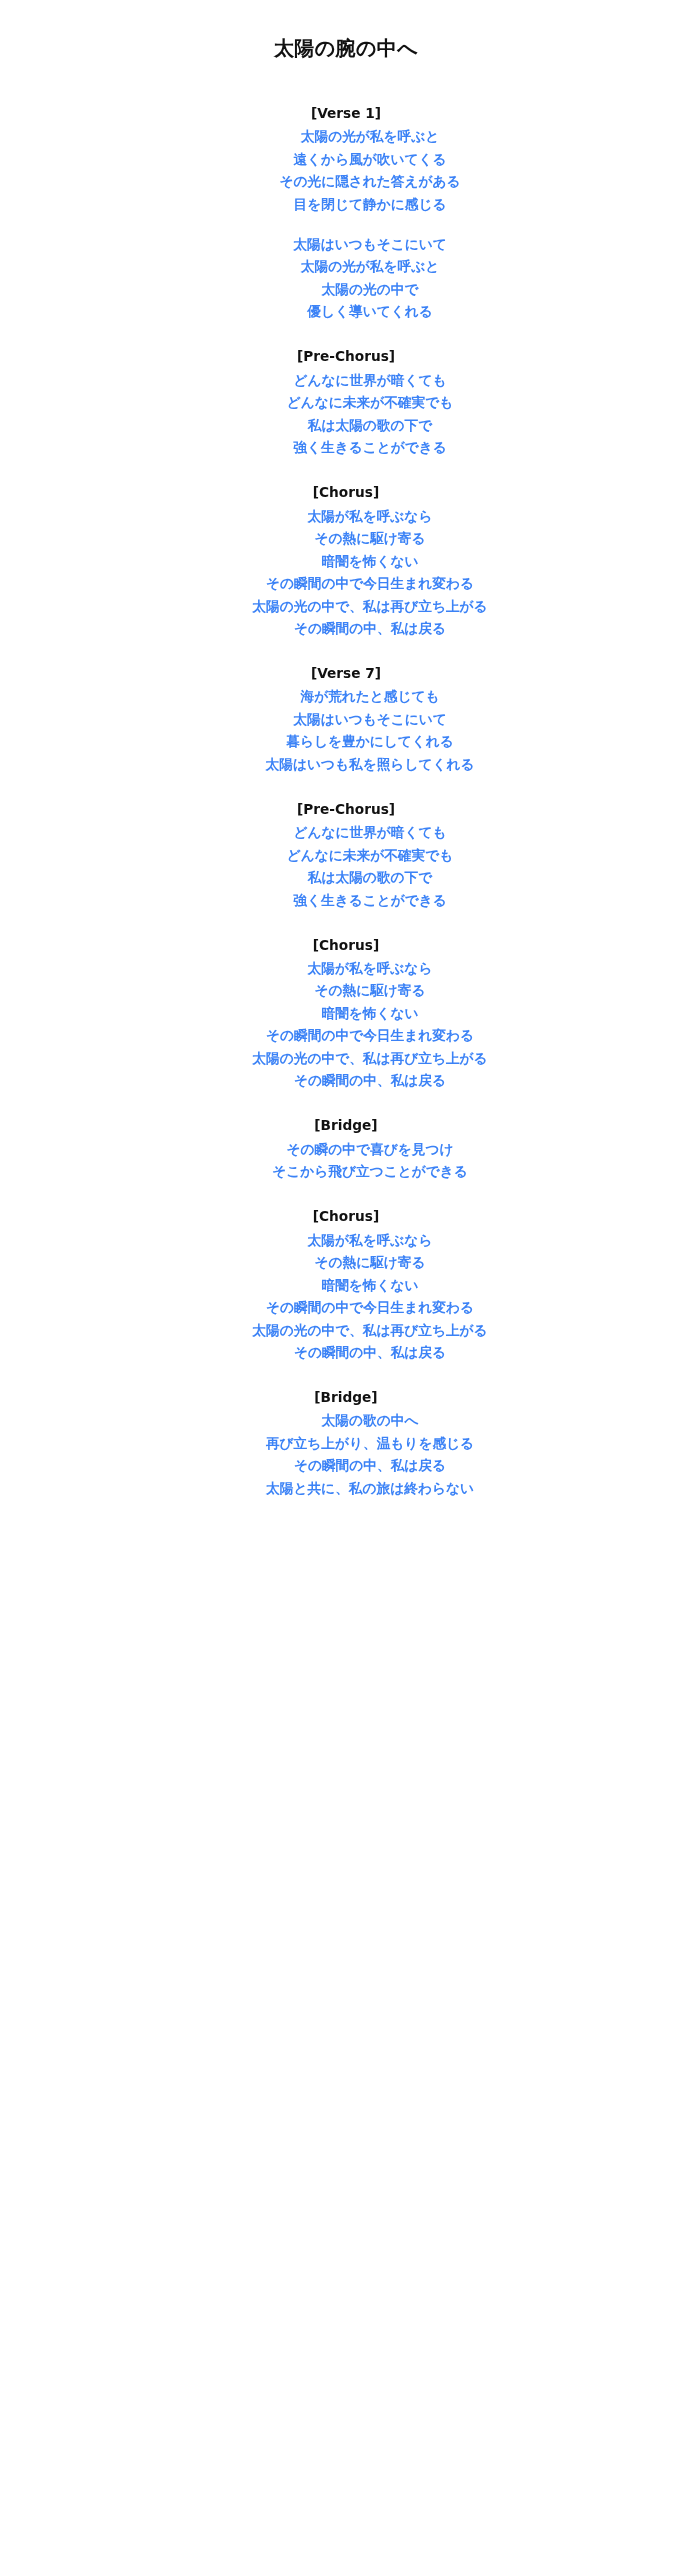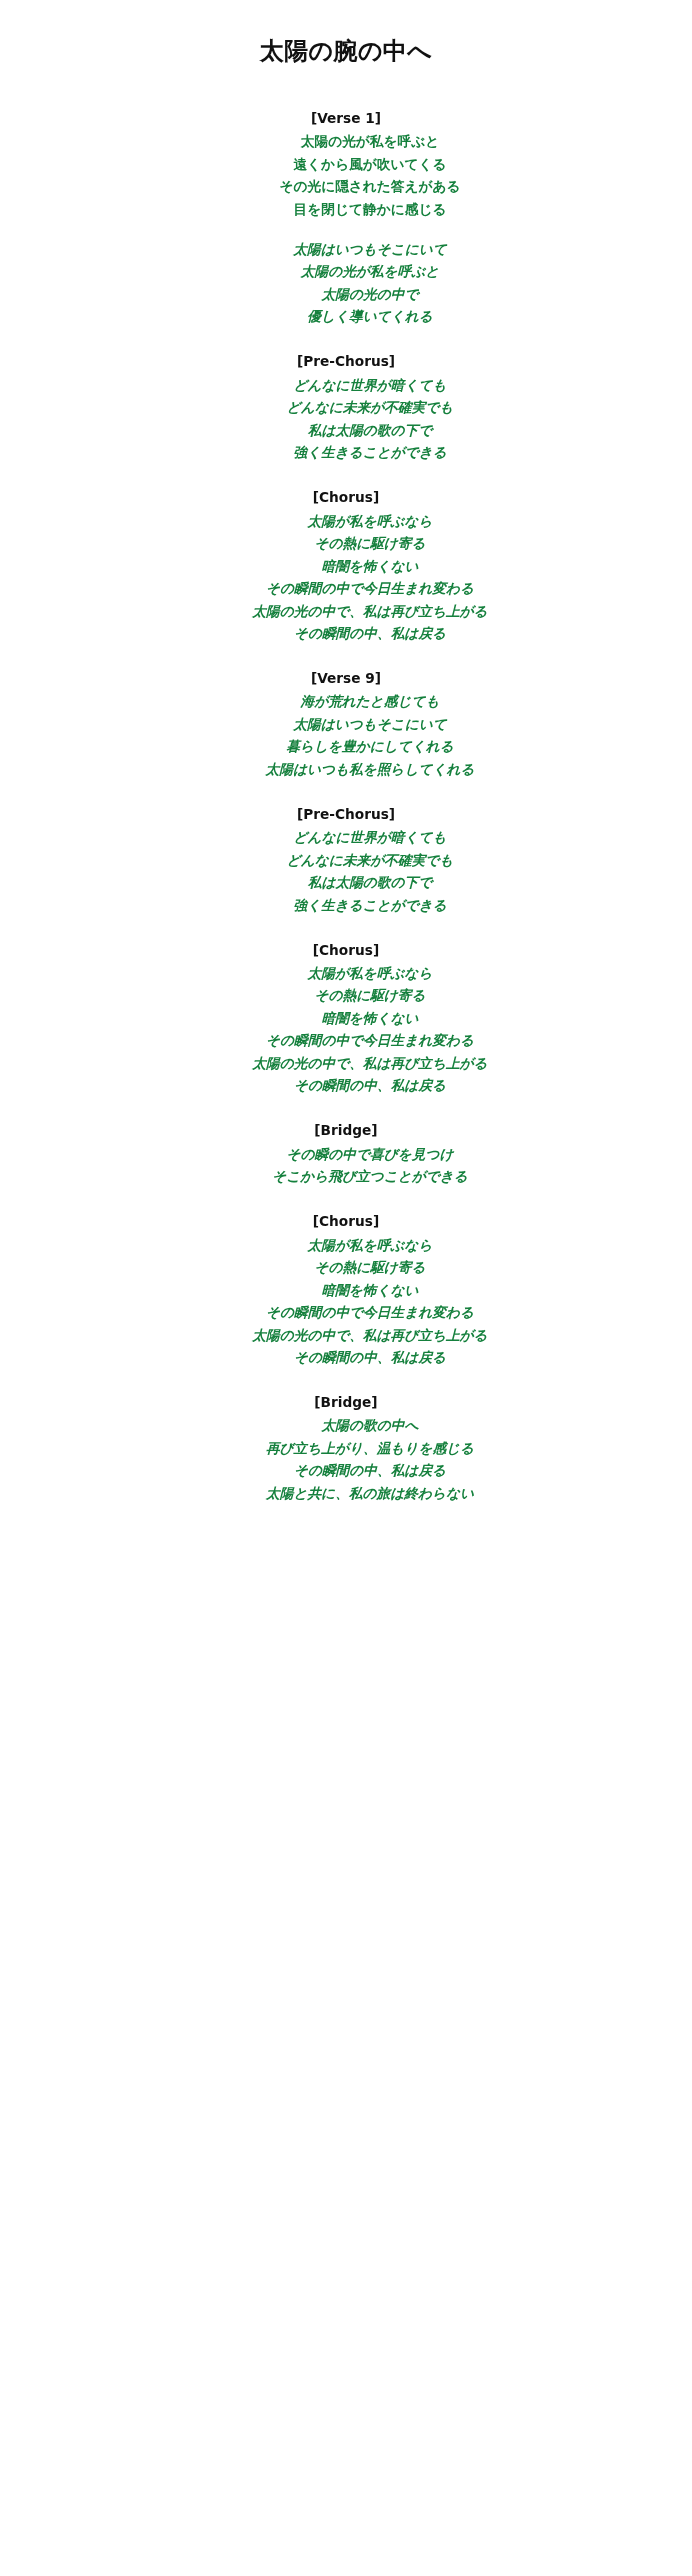--- a/index.html
+++ b/index.html
@@ -16,21 +16,21 @@
   }
   .page {
     width: 692px;
     height: 2576px;
     box-sizing: border-box;
     padding: 0;
     display: block;
   }
   .song-title {
     text-align: center;
-    font-size: 24px;
+    font-size: 20px;
     font-weight: bold;
     color: #111111;
     margin: 0;
     padding-top: 35px;
     letter-spacing: 0.4px;
   }
   .lyrics {
     margin-top: 40px;
     text-align: center;
   }
@@ -42,26 +42,25 @@
     font-weight: bold;
     color: #111111;
     line-height: 22.5px;
     margin-bottom: 0.8px;
   }
   .stanza {
     margin-bottom: 17.7px;
   }
   .stanza:last-child {
     margin-bottom: 0;
-    font-style: italic;
   }
   .line {
     font-size: 13.7px;
     font-weight: bold;
-    color: #15803d;
+    color: #3b82f6;
     line-height: 22.5px;
     white-space: pre;
     margin-left: 48px;
   }
 </style>
 </head>
 <body>
 
 <div class="page">
   <h1 class="song-title">太陽の腕の中へ</h1>
@@ -95,21 +94,21 @@
         <div class="stanza">
           <div class="line">太陽が私を呼ぶなら</div>
           <div class="line">その熱に駆け寄る</div>
           <div class="line">暗闇を怖くない</div>
           <div class="line">その瞬間の中で今日生まれ変わる</div>
           <div class="line">太陽の光の中で、私は再び立ち上がる</div>
           <div class="line">その瞬間の中、私は戻る</div>
         </div>
       </div>
       <div class="section">
-        <div class="section-header">[Verse 9]</div>
+        <div class="section-header">[Verse 7]</div>
         <div class="stanza">
           <div class="line">海が荒れたと感じても</div>
           <div class="line">太陽はいつもそこにいて</div>
           <div class="line">暮らしを豊かにしてくれる</div>
           <div class="line">太陽はいつも私を照らしてくれる</div>
         </div>
       </div>
       <div class="section">
         <div class="section-header">[Pre-Chorus]</div>
         <div class="stanza">

